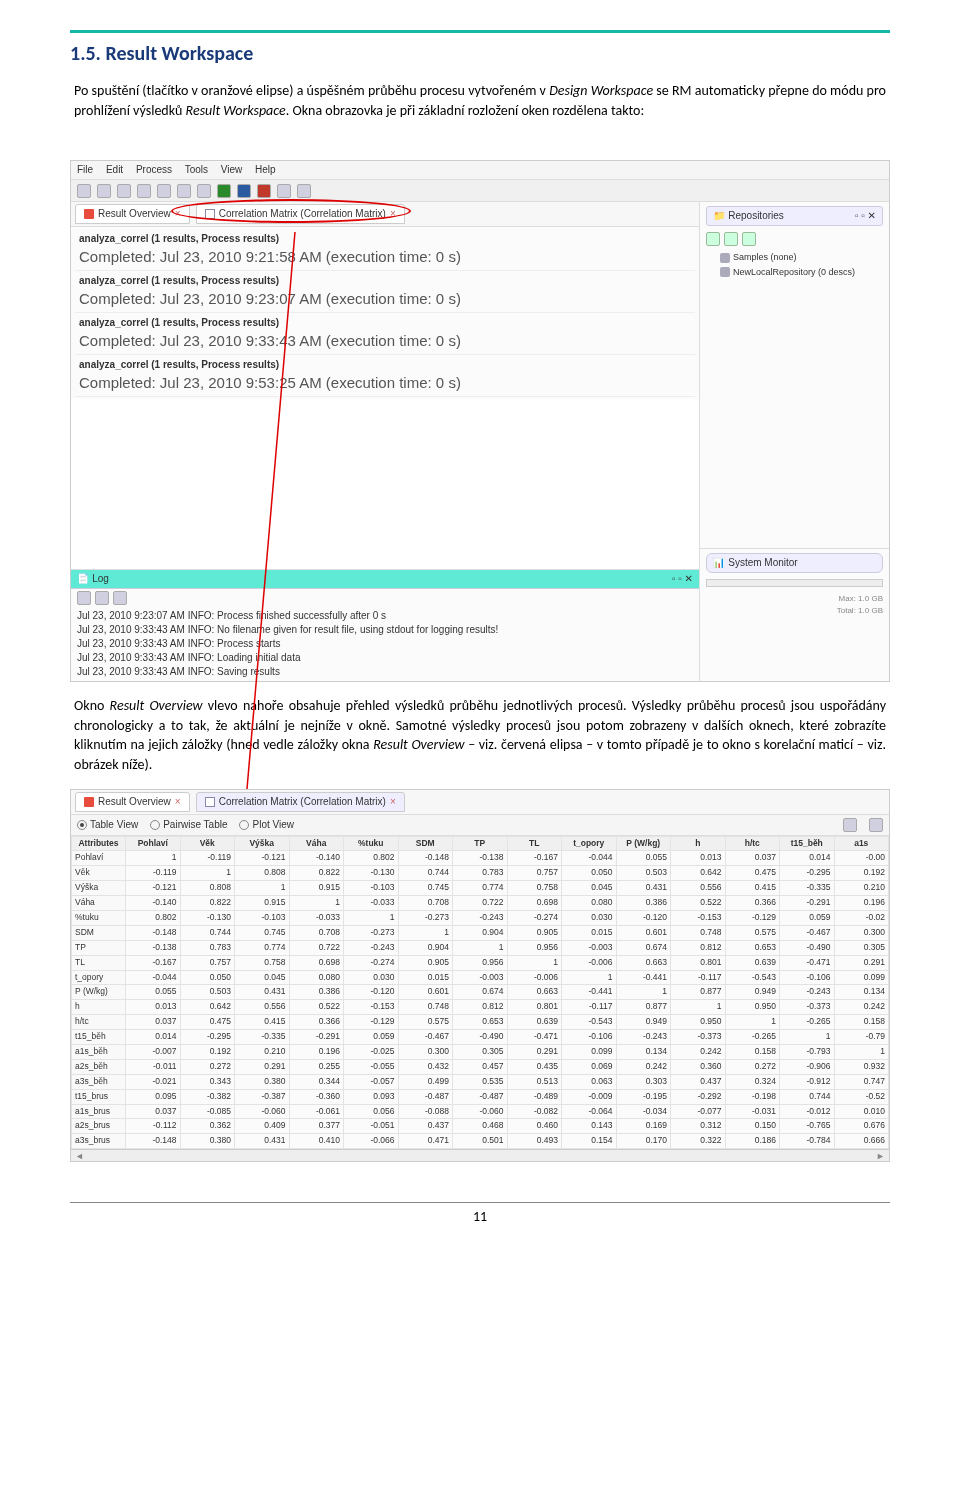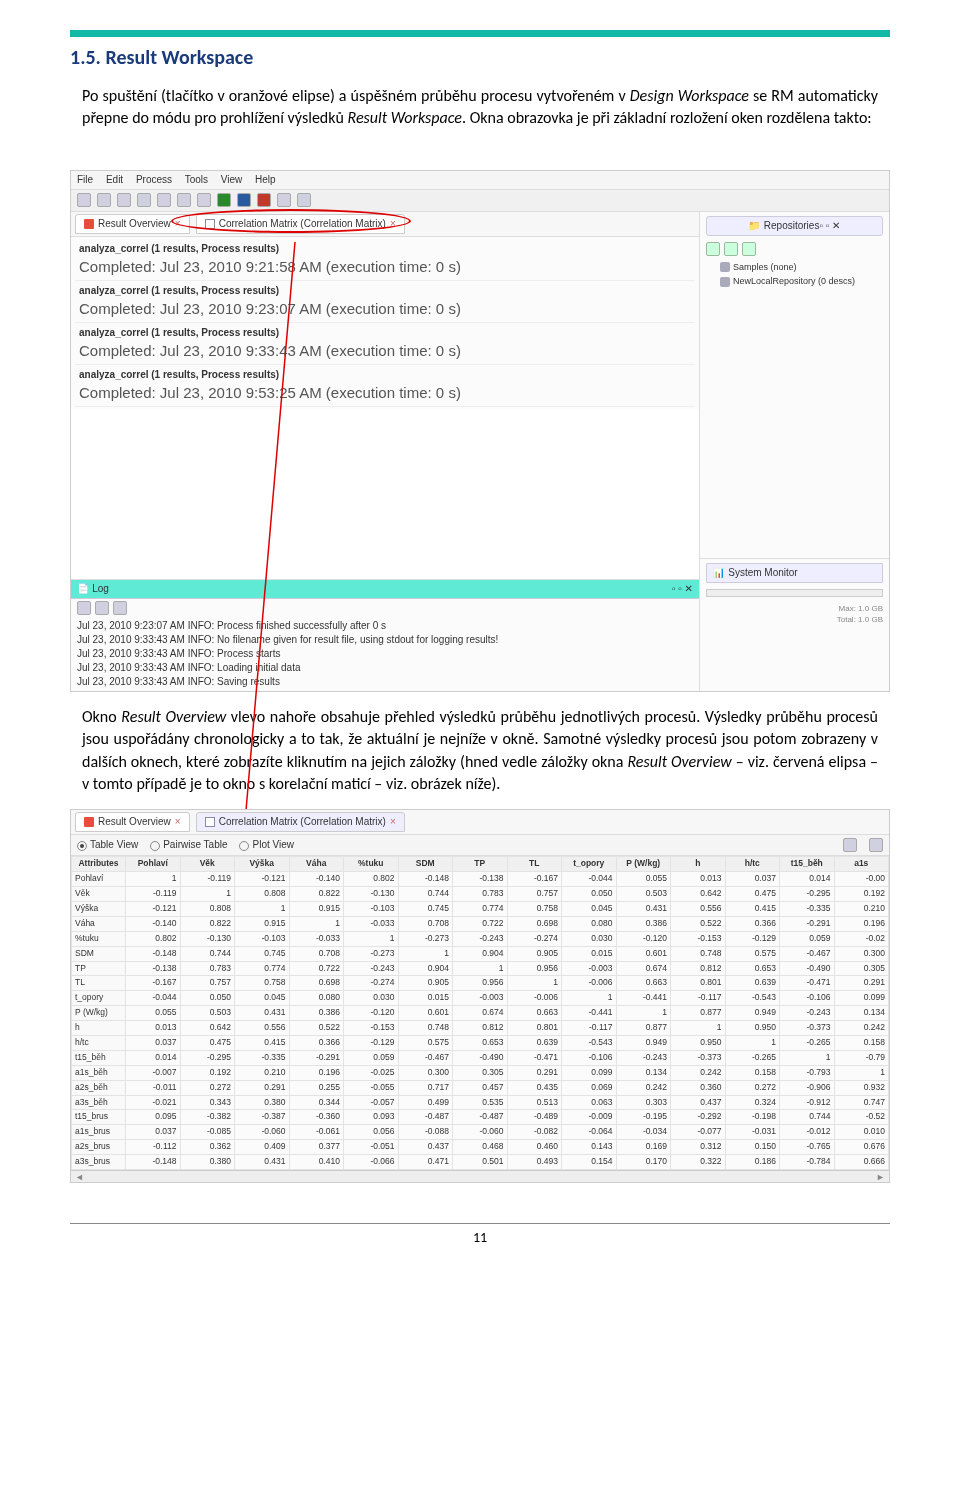--- a/index.html
+++ b/index.html
@@ -7,33 +7,33 @@
     font-family: Calibri, Arial, sans-serif;
     background: #fff;
     color: #000;
     width: 960px;
     margin: 0 auto;
     padding: 30px 70px 20px 70px;
     font-size: 14px;
     line-height: 1.4;
   }
   .heading-bar {
-    border-top: 7px solid #14b8a6;
+    border-top: 3px solid #14b8a6;
     padding-top: 6px;
     margin-bottom: 10px;
   }
   .heading {
     font-size: 20px;
     font-weight: bold;
     color: #1a3a7a;
   }
   .para {
-    margin: 14px 12px;
+    margin: 14px 4px;
     text-align: justify;
-    font-size: 16px;
+    font-size: 14px;
   }
   .para .italic { font-style: italic; }
   .screenshot {
     border: 1px solid #ccc;
     background: #fbfbfb;
     font-family: Tahoma, Arial, sans-serif;
     font-size: 10px;
     color: #333;
     margin: 8px 0 10px 0;
     position: relative;
@@ -101,21 +101,21 @@
   .spacer-big { height: 170px; background: #fff; }
   .repo-panel {
     padding: 4px 6px;
   }
   .repo-header {
     background: #eef;
     border: 1px solid #ccd;
     border-radius: 3px;
     padding: 2px 6px;
     display: flex;
-    justify-content: center;
+    justify-content: space-between;
     font-size: 10px;
     margin-bottom: 4px;
   }
   .repo-tools { display:flex; gap:4px; padding: 2px 0 4px 0;}
   .repo-tool { width:14px; height:14px; background:#cfd; border:1px solid #9b9; border-radius:2px;}
   .tree-item { padding: 1px 0 1px 14px; font-size: 9px; }
   .tree-icon { display:inline-block; width:10px; height:10px; margin-right:3px; background:#aab; border-radius:2px; vertical-align:middle;}
   .log-panel {
     border-top: 1px solid #ddd;
   }
@@ -131,21 +131,21 @@
   .log-line { font-size: 10px; color: #333; white-space: nowrap; overflow: hidden; }
   .sysmon {
     border-top: 1px solid #ddd;
     padding: 4px 6px;
   }
   .sysmon-header {
     background: #eef;
     padding: 2px 6px;
     font-size: 10px;
     border: 1px solid #ccd;
-    border-radius: 1px;
+    border-radius: 6px;
   }
   .sysmon-bar { height: 8px; background:#eee; border:1px solid #ccc; margin: 6px 0; }
   .sysmon-info { font-size: 8px; color:#888; text-align:right;}
   
   
   .corr-toolbar {
     display:flex;
     align-items:center;
     gap: 12px;
     padding: 3px 6px;
@@ -588,21 +588,21 @@
           <td>-0.793</td>
           <td>1</td>
         </tr>
         <tr>
           <td>a2s_běh</td>
           <td>-0.011</td>
           <td>0.272</td>
           <td>0.291</td>
           <td>0.255</td>
           <td>-0.055</td>
-          <td>0.717</td>
+          <td>0.432</td>
           <td>0.457</td>
           <td>0.435</td>
           <td>0.069</td>
           <td>0.242</td>
           <td>0.360</td>
           <td>0.272</td>
           <td>-0.906</td>
           <td>0.932</td>
         </tr>
         <tr>

